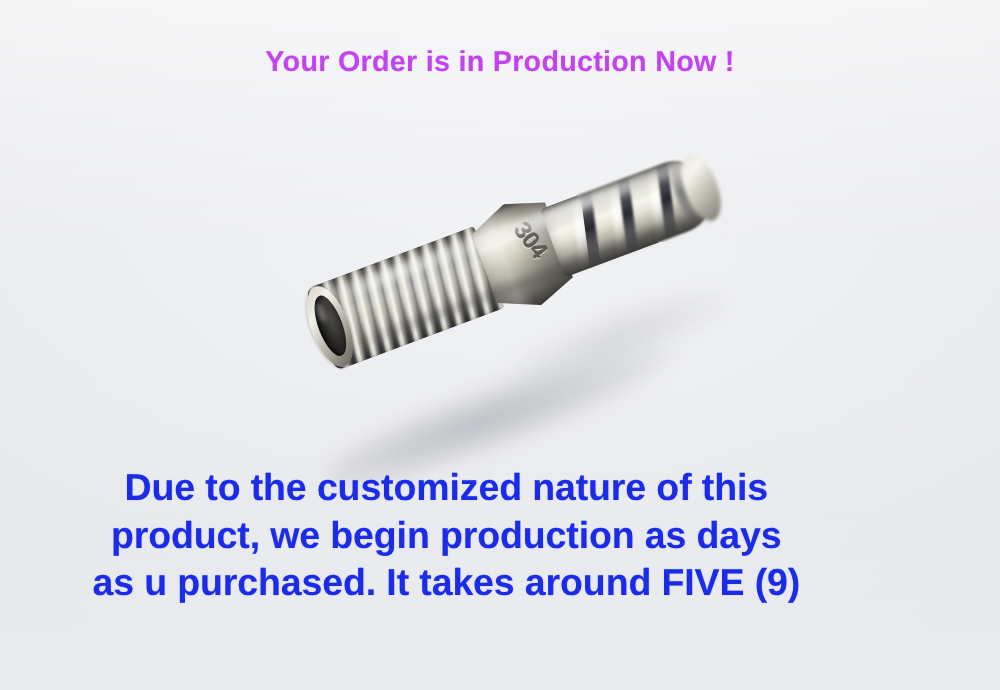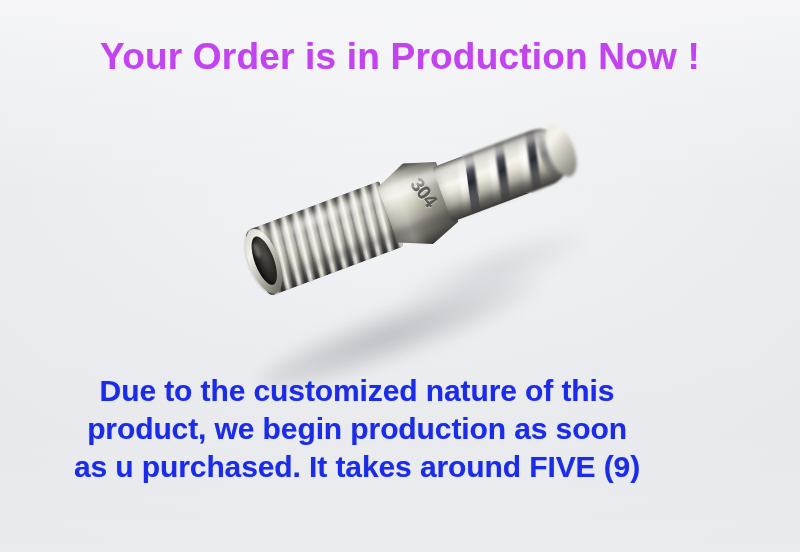--- a/index.html
+++ b/index.html
@@ -28,21 +28,21 @@
     pointer-events: none;
   }
 
   
   .headline {
     position: absolute;
     top: 36px;
     left: 0;
     width: 800px;
     text-align: center;
-    font-size: 37px;
+    font-size: 23px;
     font-weight: bold;
     letter-spacing: 0.2px;
     color: #c244ef;
     text-shadow: 0 0 1px rgba(194,68,239,0.35);
     white-space: nowrap;
   }
 
   
   .photo-stage {
     position: absolute;
@@ -354,17 +354,17 @@
       <div class="barb-tip"></div>
 
       <div class="spec-top"></div>
       <div class="spec-bottom"></div>
       <div class="dof"></div>
     </div>
   </div>
 
   <div class="body-copy">
     <span class="line">Due to the customized nature of this</span>
-    <span class="line">product, we begin production as soon</span>
+    <span class="line">product, we begin production as days</span>
     <span class="line">as u purchased. It takes around FIVE (9)</span>
   </div>
 
 </div>
 
 </body></html>

